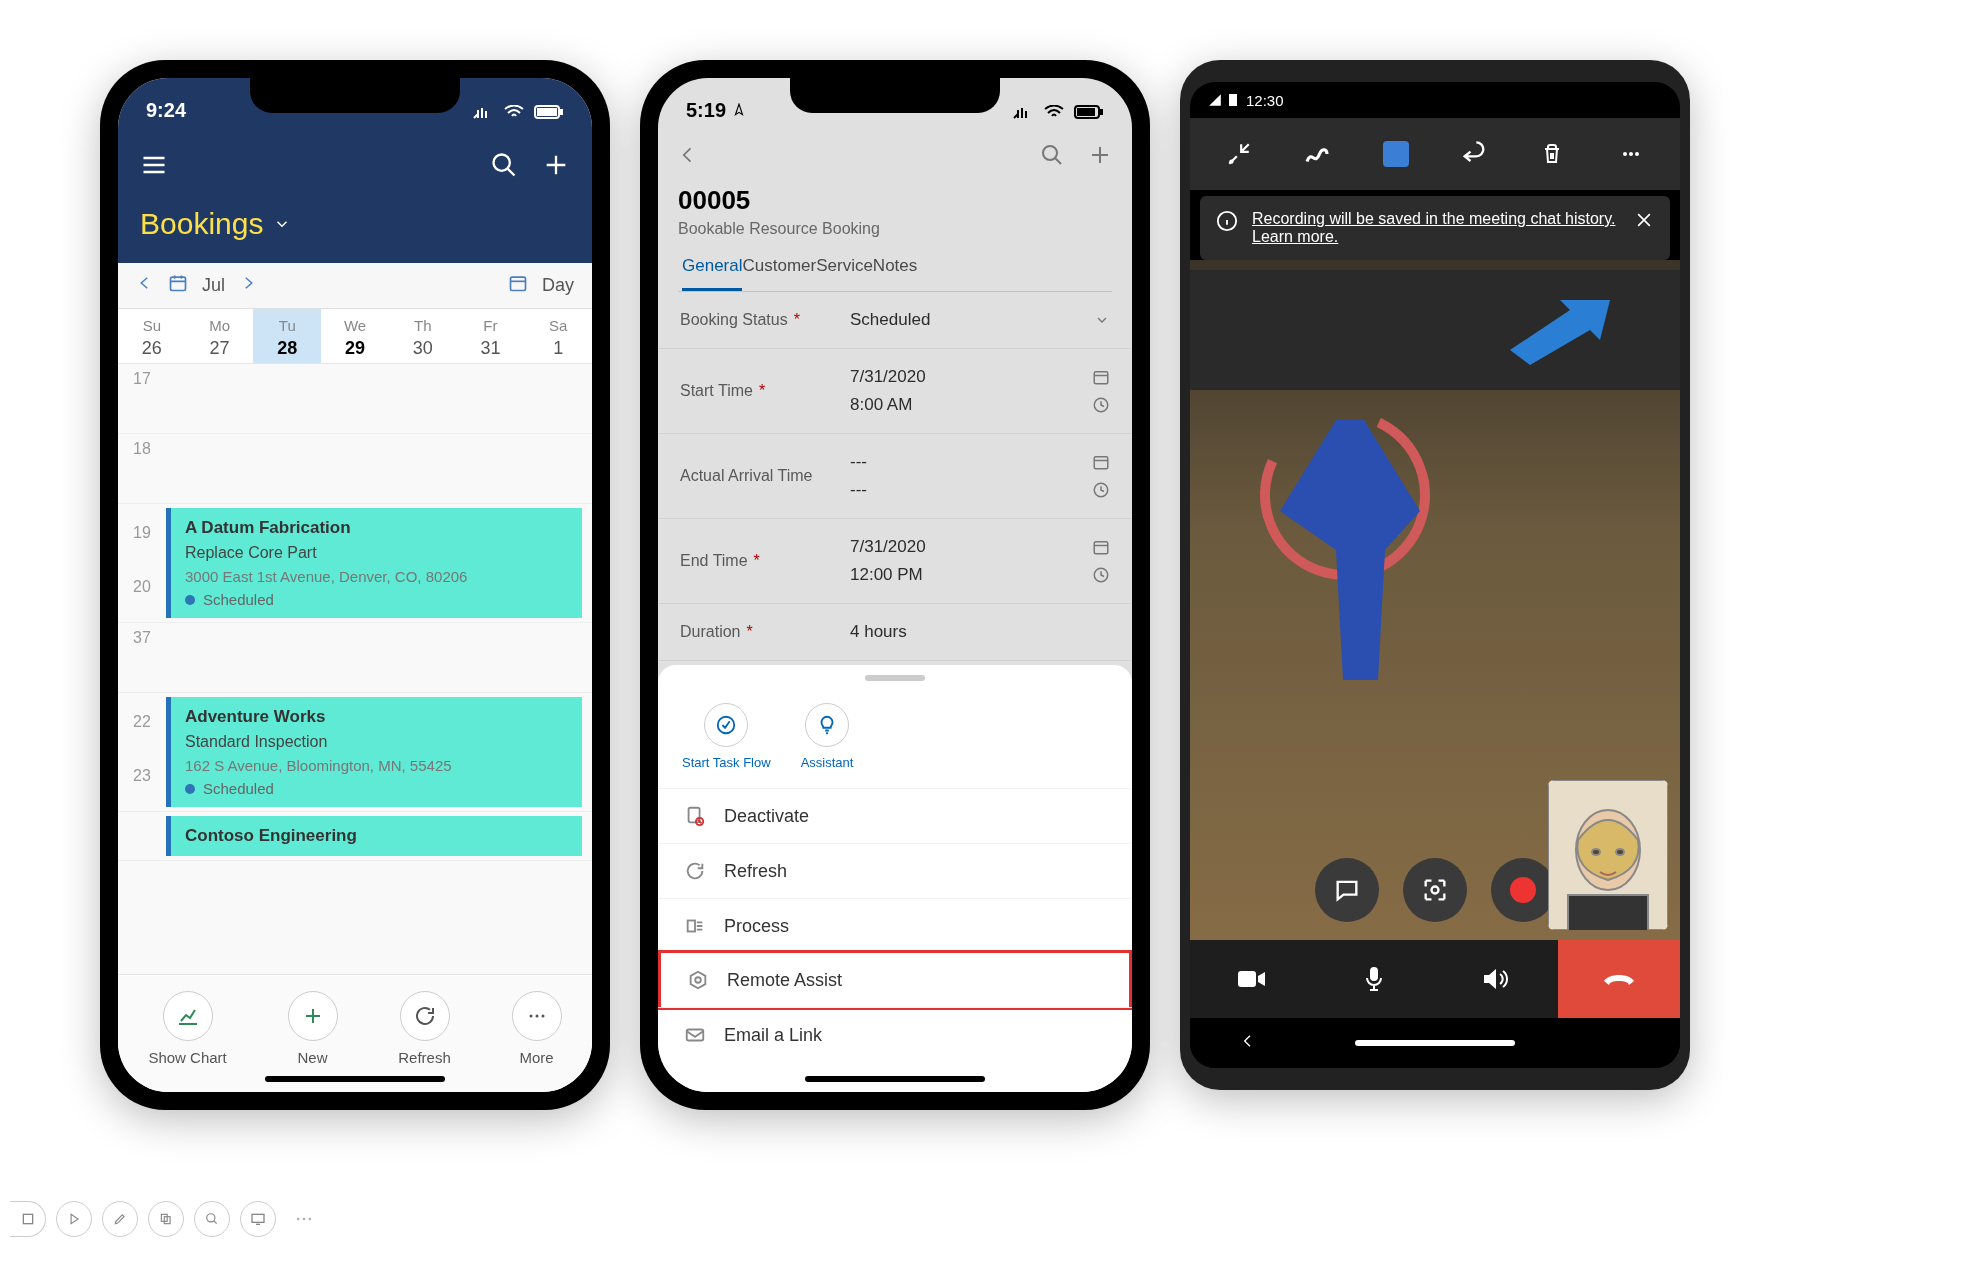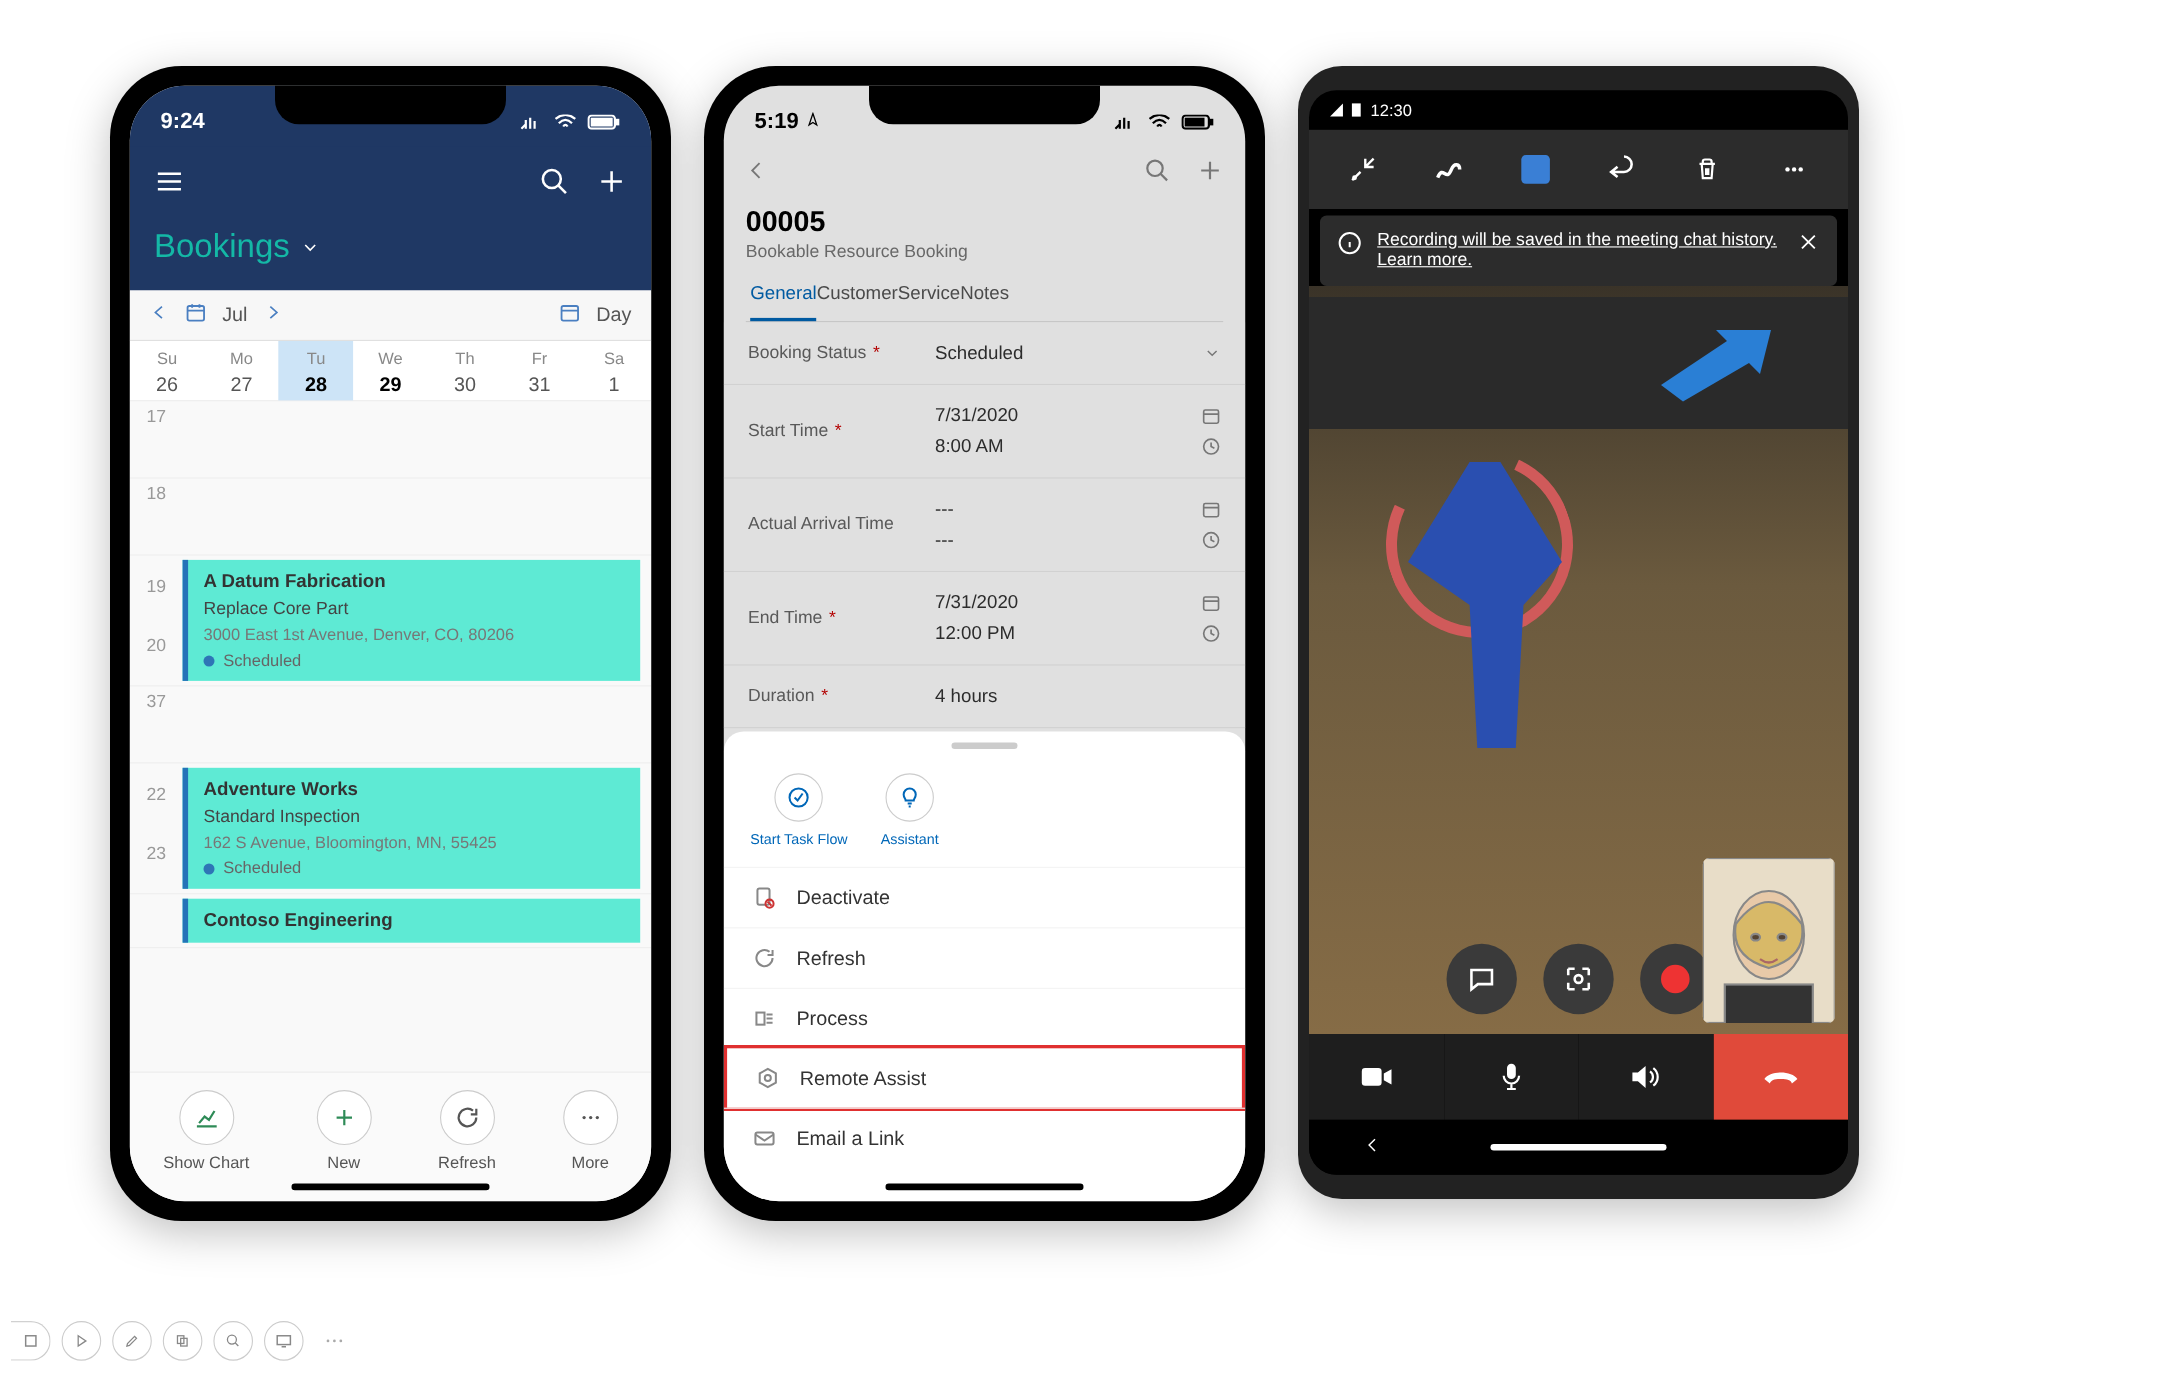--- a/index.html
+++ b/index.html
@@ -9,21 +9,21 @@
   .phone.android { background:#222; border-radius:40px; padding:22px 10px; height:1030px; }
   .screen { background: #fff; width: 100%; height: 100%; border-radius: 50px; overflow: hidden; display: flex; flex-direction: column; position:relative; }
   .phone.android .screen { border-radius: 25px; background:#000; }
   .notch { position: absolute; top: 18px; left: 50%; transform: translateX(-50%); width: 210px; height: 35px; background: #000; border-bottom-left-radius: 22px; border-bottom-right-radius: 22px; z-index: 10; }
   .home-ind { position:absolute; bottom:10px; left:50%; transform:translateX(-50%); width:180px; height:6px; background:#000; border-radius:4px; z-index:20;}
   .status { height: 55px; display: flex; justify-content: space-between; align-items: center; padding: 10px 28px 0; font-size: 20px; font-weight: 600; color:#fff; }
   .status.dark { color:#000; }
   .icons-r svg, .icons-r span { display:inline-block; vertical-align:middle; margin-left:4px; }
 
   
-  .header1 { background:#1f3864; color:#14b8a6; padding: 18px 22px 22px; }
+  .header1 { background:#1f3864; color:#fde047; padding: 18px 22px 22px; }
   .hrow { display:flex; justify-content:space-between; align-items:center; }
   .hrow svg { width:28px; height:28px; }
   .title1 { font-size:30px; font-weight:400; margin-top:24px; display:flex; align-items:center; gap:10px;}
   .subbar { background:#f7f7f7; border-bottom:1px solid #e0e0e0; display:flex; justify-content:space-between; align-items:center; padding:10px 18px; color:#555; font-size:18px;}
   .subbar .l, .subbar .r { display:flex; gap:14px; align-items:center;}
   .wk { display:flex; background:#fff; border-bottom:1px solid #e5e5e5;}
   .wk > div { flex:1; text-align:center; padding:8px 0 4px;}
   .wk .d { font-size:15px; color:#888;}
   .wk .n { font-size:18px; color:#555; margin-top:4px;}
   .wk .sel { background:#cde4f7;}

